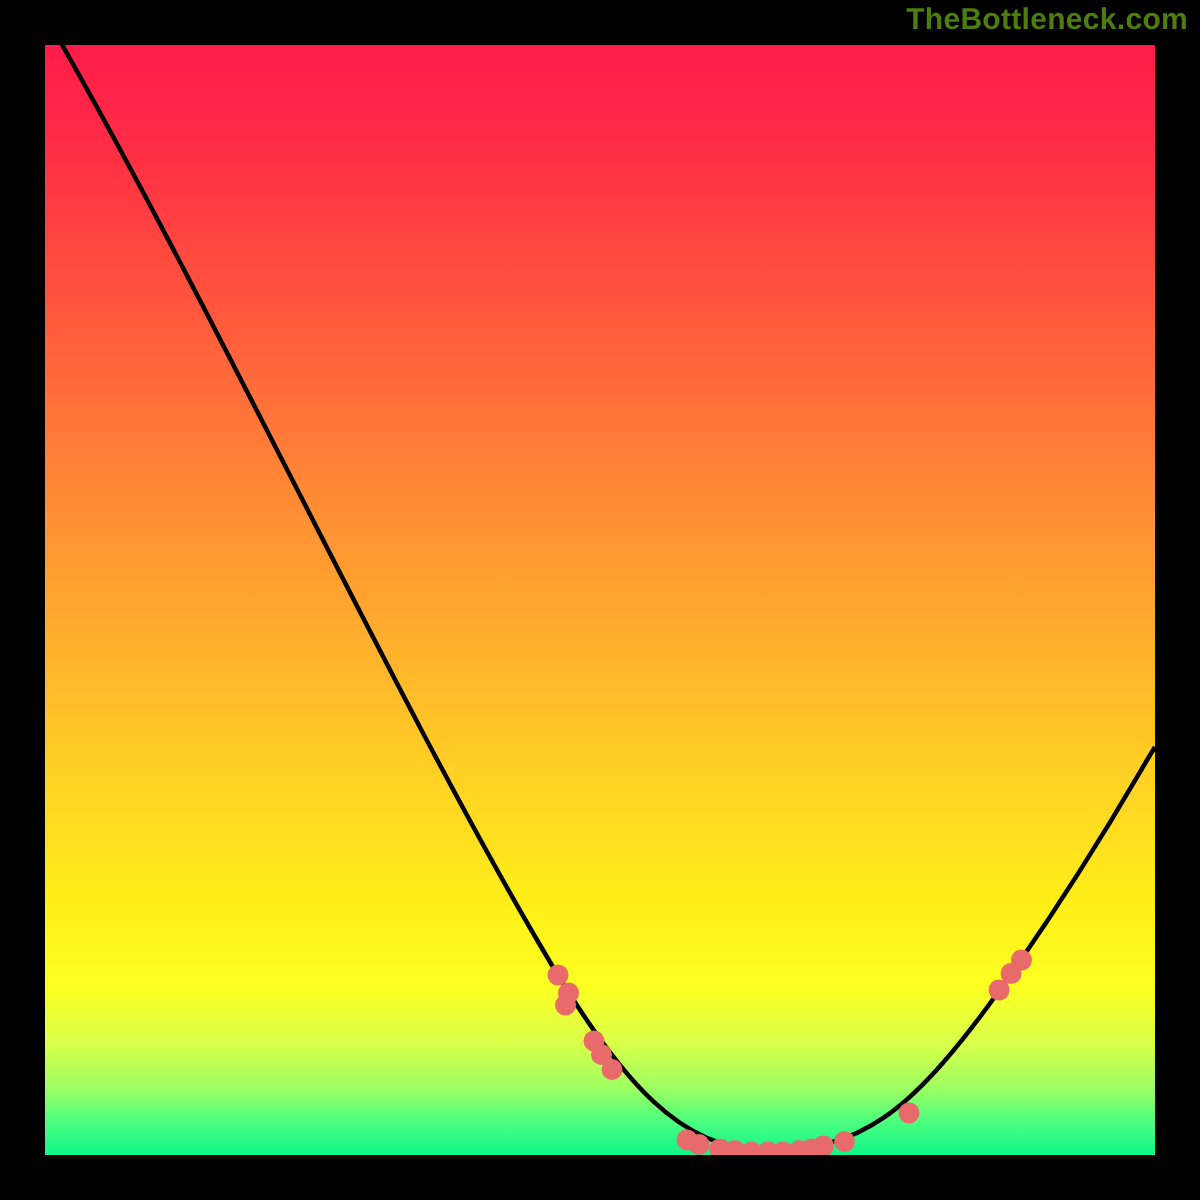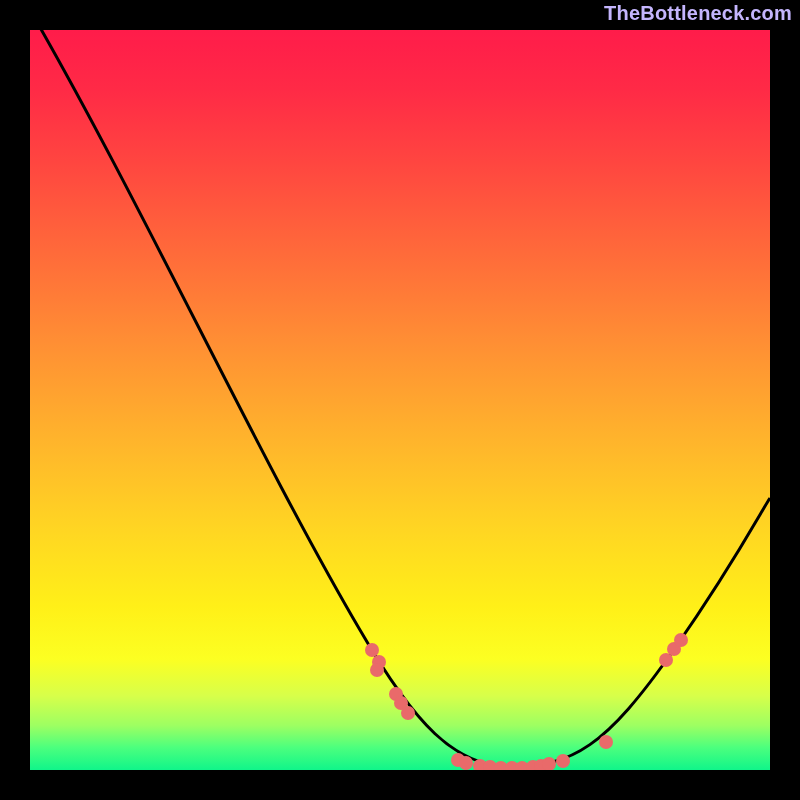--- a/index.html
+++ b/index.html
@@ -14,21 +14,21 @@
   .frame {
     position: relative;
     width: 800px;
     height: 800px;
     background: #000;
   }
   .watermark {
     position: absolute;
     top: 2px;
     right: 8px;
-    color: #c4b5fd;
+    color: #4d7c0f;
     font-size: 20px;
     font-weight: 600;
     letter-spacing: 0.2px;
     user-select: none;
   }
   .plot {
     position: absolute;
     left: 30px;
     top: 30px;
     width: 740px;

